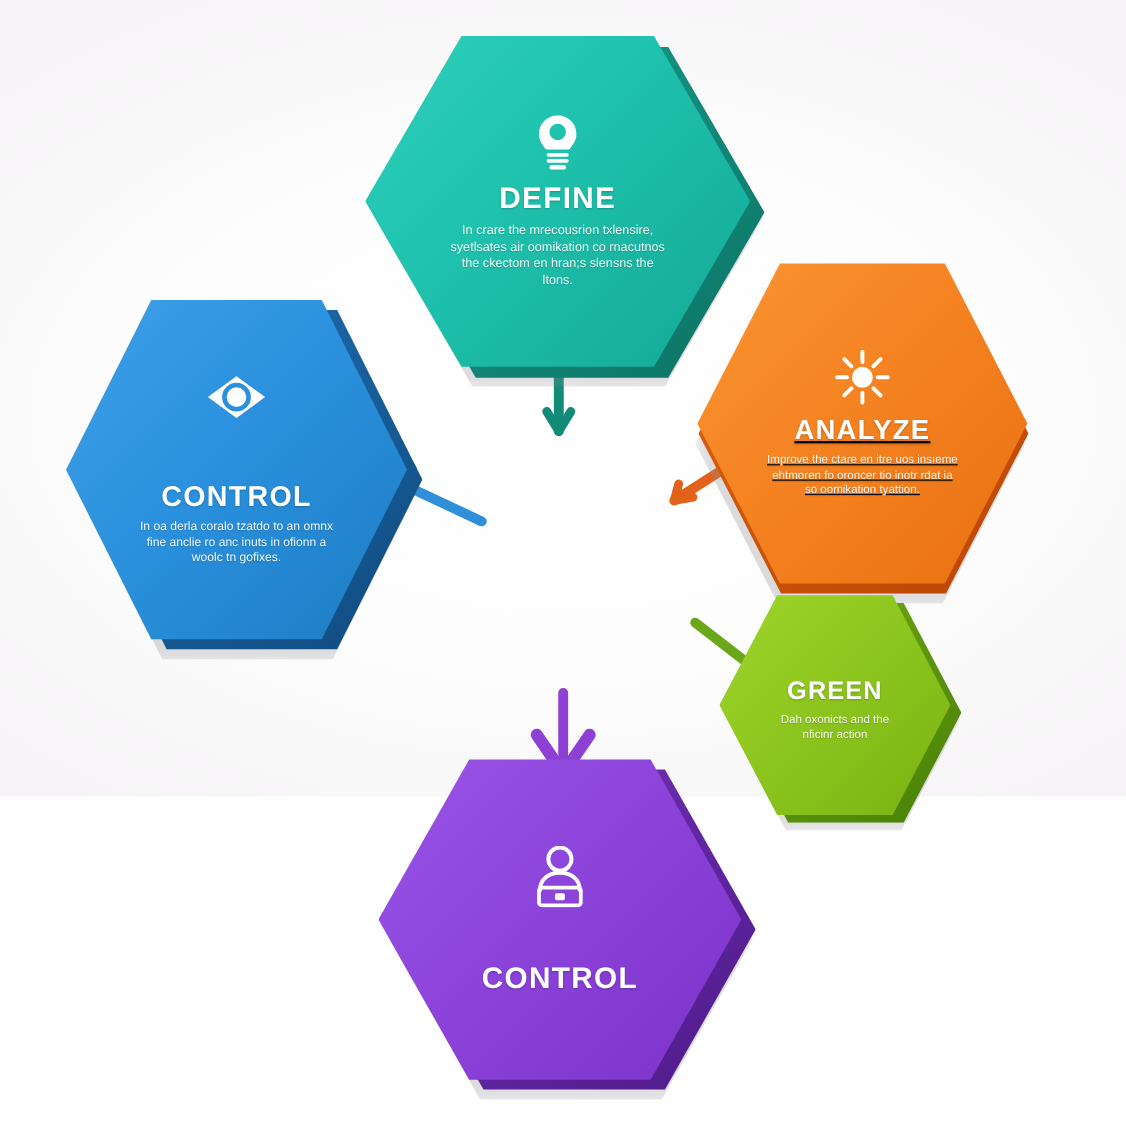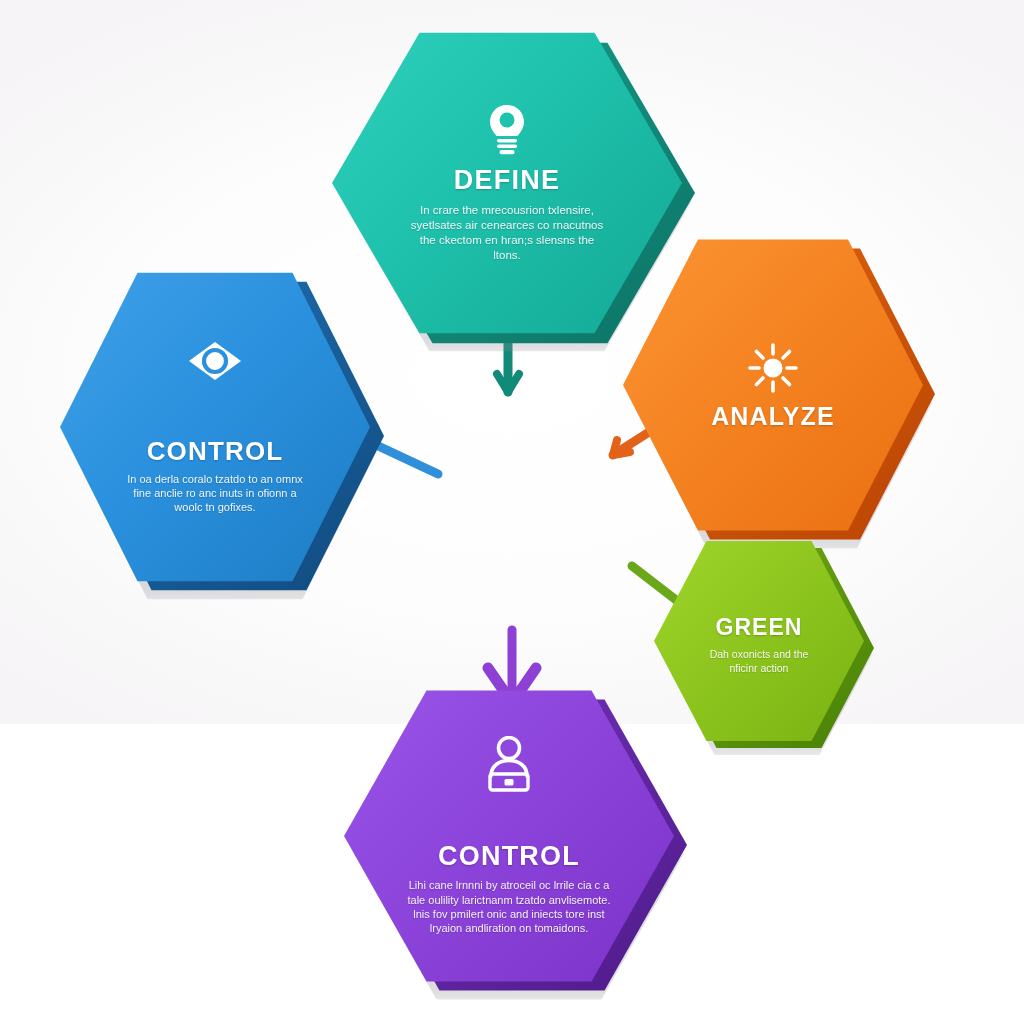--- a/index.html
+++ b/index.html
@@ -110,55 +110,56 @@
     <div class="hex-side" style="left:13px; top:10px; width:350px; height:310px; background:linear-gradient(140deg,#17a18e 0%,#0c7265 100%);"></div>
     <div class="hex" style="left:0; top:0; width:350px; height:310px; background:linear-gradient(135deg,#2ed0bb 0%,#1fc2ad 42%,#13a894 100%); padding: 0 52px;">
       <svg class="hex-icon" width="42" height="54" viewBox="0 0 42 54">
         <path d="M21 2 C11 2 4 9.5 4 19 C4 25 7.5 29 10.5 33 L31.5 33 C34.5 29 38 25 38 19 C38 9.5 31 2 21 2 Z" fill="#ffffff"></path>
         <circle cx="21" cy="17" r="7.5" fill="#1fc2ad"></circle>
         <rect x="11" y="36" width="20" height="3.4" rx="1.6" fill="#ffffff"></rect>
         <rect x="11" y="41.5" width="20" height="3.4" rx="1.6" fill="#ffffff"></rect>
         <rect x="13.5" y="47" width="15" height="4.2" rx="2" fill="#ffffff"></rect>
       </svg>
       <div class="hex-title" style="font-size:27px; margin-top:4px;">DEFINE</div>
-      <div class="hex-desc" style="font-size:11.5px; margin-top:9px; max-width:205px;">In crare the mrecousrion txlensire, syetlsates air cenearces co rnacutnos the ckectom en hran;s slensns the ltons.</div>
+      <div class="hex-desc" style="font-size:11.5px; margin-top:9px; max-width:205px;">In crare the mrecousrion txlensire, syetlsates air oomikation co rnacutnos the ckectom en hran;s slensns the ltons.</div>
     </div>
   </div>
 
   <div class="hexwrap" style="left:60px; top:268px; width:310px; height:318px;">
     <div class="hex-shadow" style="left:10px; top:18px; width:310px; height:318px;"></div>
     <div class="hex-side" style="left:14px; top:9px; width:310px; height:318px; background:linear-gradient(140deg,#2072b5 0%,#104a7e 100%);"></div>
     <div class="hex" style="left:0; top:0; width:310px; height:318px; background:linear-gradient(135deg,#3fa0e8 0%,#2b91de 45%,#1d7cc4 100%); padding: 0 46px;">
       <svg class="hex-icon" width="56" height="42" viewBox="0 0 56 42" style="margin-bottom:56px;">
         <path d="M28 2 L54 21 L28 40 L2 21 Z" fill="#ffffff"></path>
         <circle cx="28" cy="21" r="11" fill="none" stroke="#2b91de" stroke-width="4.2"></circle>
       </svg>
       <div class="hex-title" style="font-size:26px;">CONTROL</div>
       <div class="hex-desc" style="font-size:11px; margin-top:8px; max-width:185px;">In oa derla coralo tzatdo to an omnx fine anclie ro anc inuts in ofionn a woolc tn gofixes.</div>
     </div>
   </div>
 
   <div class="hexwrap" style="left:622px; top:235px; width:300px; height:300px;">
     <div class="hex-shadow" style="left:10px; top:18px; width:300px; height:300px;"></div>
     <div class="hex-side" style="left:13px; top:9px; width:300px; height:300px; background:linear-gradient(140deg,#e0650f 0%,#b94403 100%);"></div>
-    <div class="hex" style="left:1px; top:0; width:300px; height:300px; background:linear-gradient(135deg,#fb9433 0%,#f58322 45%,#ea6f11 100%); padding: 0 44px;">
+    <div class="hex" style="left:12px; top:0; width:300px; height:300px; background:linear-gradient(135deg,#fb9433 0%,#f58322 45%,#ea6f11 100%); padding: 0 44px; text-decoration: underline;">
       <svg class="hex-icon" width="52" height="52" viewBox="0 0 52 52" style="margin-bottom:10px;">
         <circle cx="26" cy="26" r="9.5" fill="#ffffff"></circle>
         <g stroke="#ffffff" stroke-width="3.6" stroke-linecap="round">
           <line x1="26" y1="3" x2="26" y2="12"></line>
           <line x1="26" y1="40" x2="26" y2="49"></line>
           <line x1="3" y1="26" x2="12" y2="26"></line>
           <line x1="40" y1="26" x2="49" y2="26"></line>
           <line x1="9.5" y1="9.5" x2="16" y2="16"></line>
           <line x1="36" y1="36" x2="42.5" y2="42.5"></line>
           <line x1="42.5" y1="9.5" x2="36" y2="16"></line>
           <line x1="16" y1="36" x2="9.5" y2="42.5"></line>
         </g>
       </svg>
       <div class="hex-title" style="font-size:25px;">ANALYZE</div>
+      <div class="hex-desc" style="font-size:10.5px; margin-top:8px; max-width:175px;">Improve the ctare en itre uos insıeme ehtmoren fo oroncer tio inotr rdat ia so oomikation tyattion.</div>
     </div>
   </div>
 
   <div class="hexwrap" style="left:654px; top:538px; width:210px; height:206px;">
     <div class="hex-shadow" style="left:8px; top:14px; width:210px; height:206px;"></div>
     <div class="hex-side" style="left:10px; top:7px; width:210px; height:206px; background:linear-gradient(140deg,#74ad14 0%,#477f06 100%);"></div>
     <div class="hex" style="left:0; top:0; width:210px; height:206px; background:linear-gradient(135deg,#9ed62b 0%,#8ec61f 45%,#79b212 100%); padding: 0 34px;">
       <div class="hex-title" style="font-size:23px; margin-top:10px;">GREEN</div>
       <div class="hex-desc" style="font-size:10.5px; margin-top:9px; max-width:122px;text-align:center;">Dah oxonicts and the nficinr action</div>
     </div>
@@ -168,18 +169,17 @@
     <div class="hex-shadow" style="left:10px; top:18px; width:330px; height:300px;"></div>
     <div class="hex-side" style="left:13px; top:9px; width:330px; height:300px; background:linear-gradient(140deg,#7634c0 0%,#4e1a88 100%);"></div>
     <div class="hex" style="left:0; top:0; width:330px; height:300px; background:linear-gradient(135deg,#9a55e8 0%,#8c44db 45%,#7a32c8 100%); padding: 0 48px;">
       <svg class="hex-icon" width="50" height="56" viewBox="0 0 50 56" style="margin-bottom:6px;">
         <circle cx="25" cy="12" r="10.5" fill="none" stroke="#ffffff" stroke-width="3.6"></circle>
         <path d="M7 40 C7 30 15 24.5 25 24.5 C35 24.5 43 30 43 40" fill="none" stroke="#ffffff" stroke-width="3.6" stroke-linecap="round"></path>
         <rect x="6" y="38" width="38" height="16" rx="2.5" fill="none" stroke="#ffffff" stroke-width="3.4"></rect>
         <rect x="20.5" y="43" width="9" height="6.5" rx="1.6" fill="#ffffff"></rect>
       </svg>
       <div class="hex-title" style="font-size:27px;margin-top:45px;">CONTROL</div>
-      <div class="hex-desc" style="font-size:11px; margin-top:8px; max-width:205px;">Lihi cane lrnnni by atroceil oc lrrile cia c a tale oulility larictnanm tzatdo anvlisemote. lnis fov pmilert onic and iniects tore inst lryaion andliration on tomaidons.</div>
     </div>
   </div>
 
 
 </div>
 
 </body></html>

